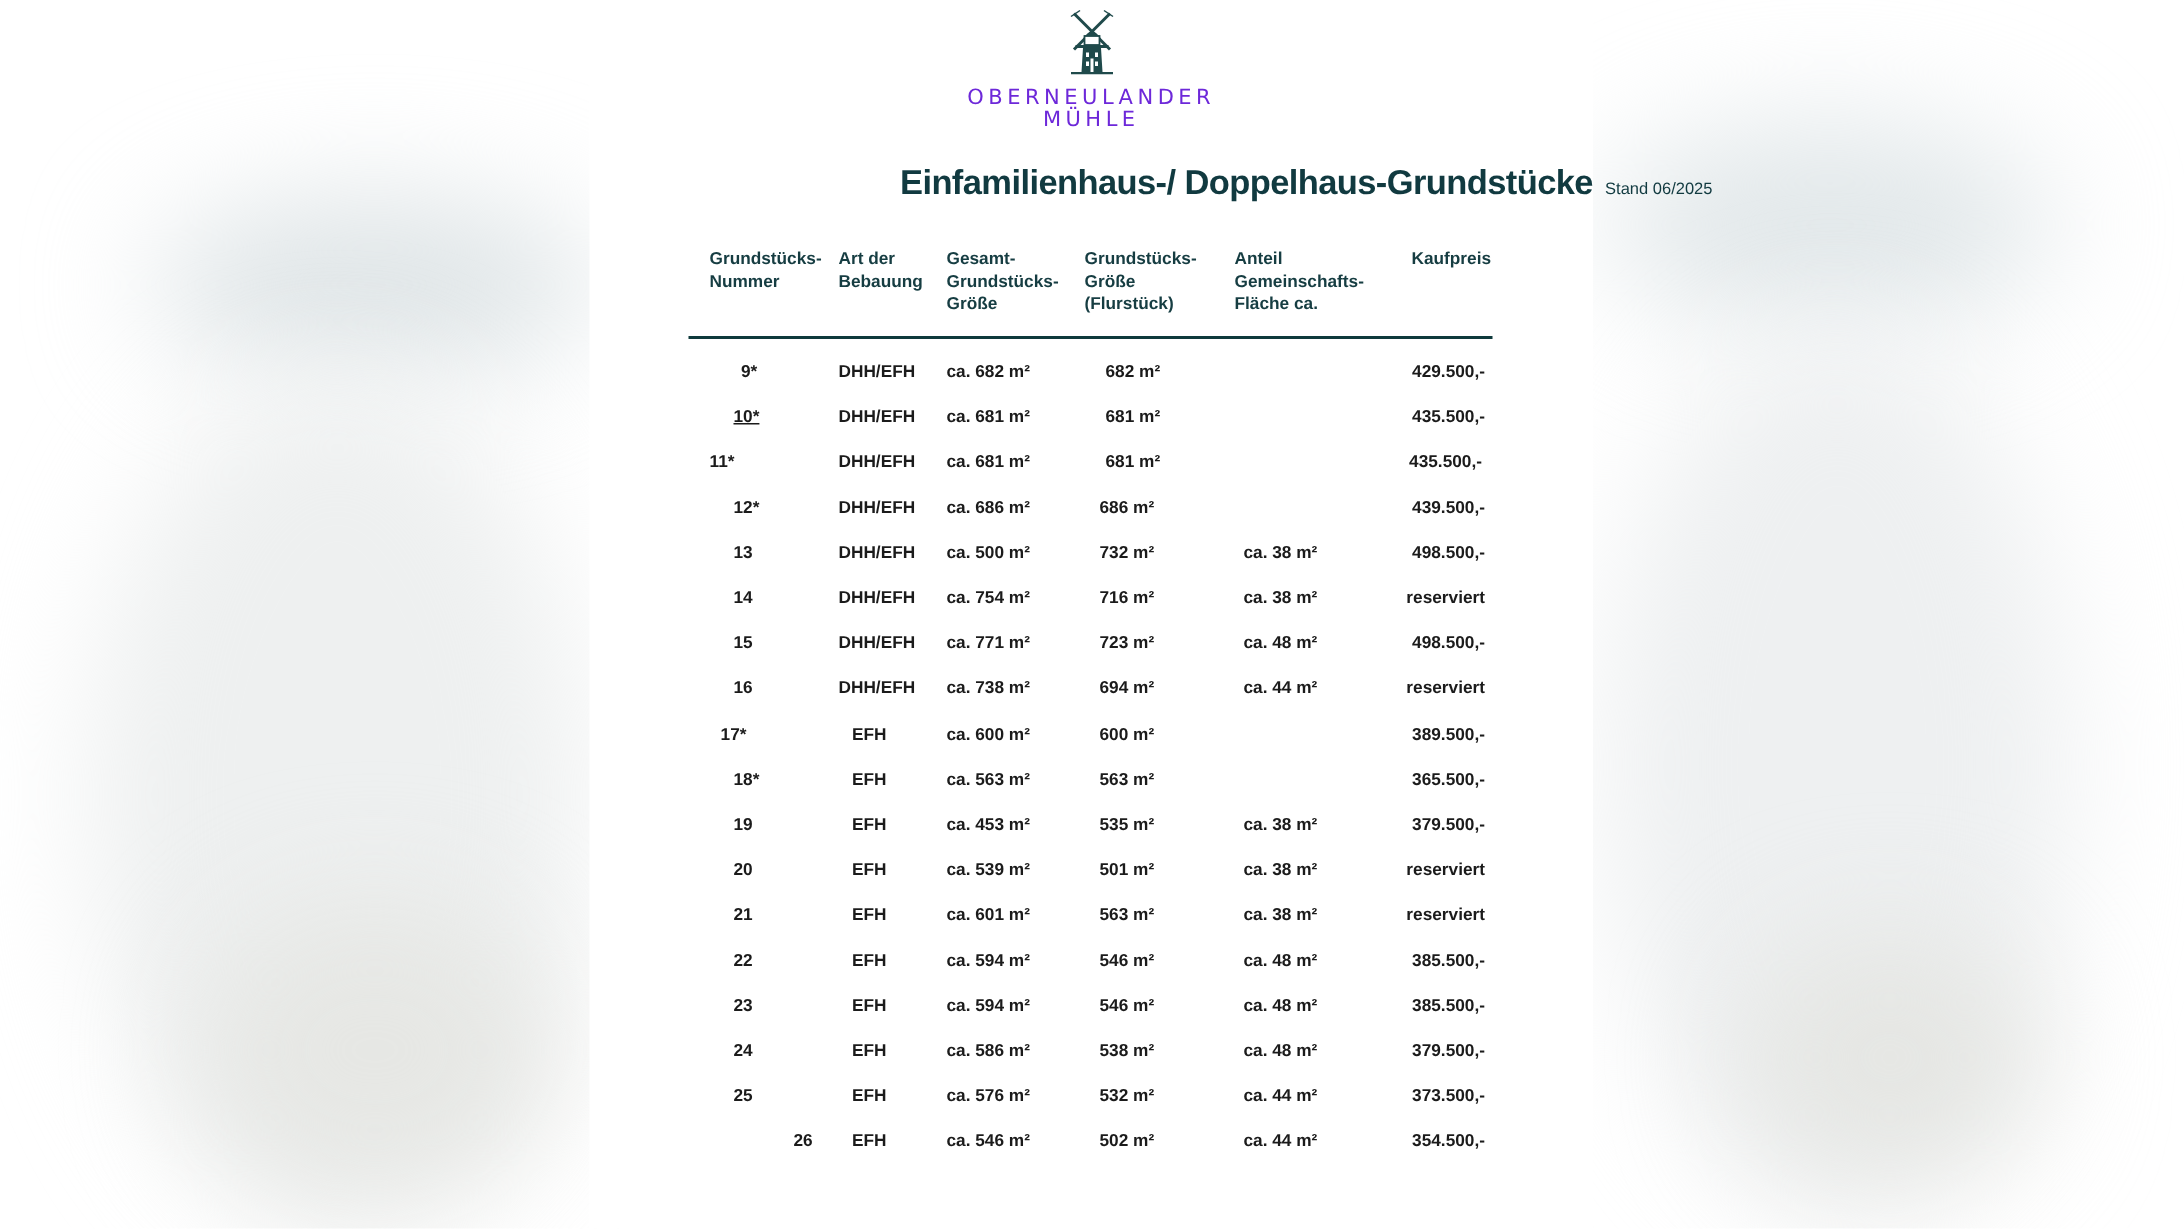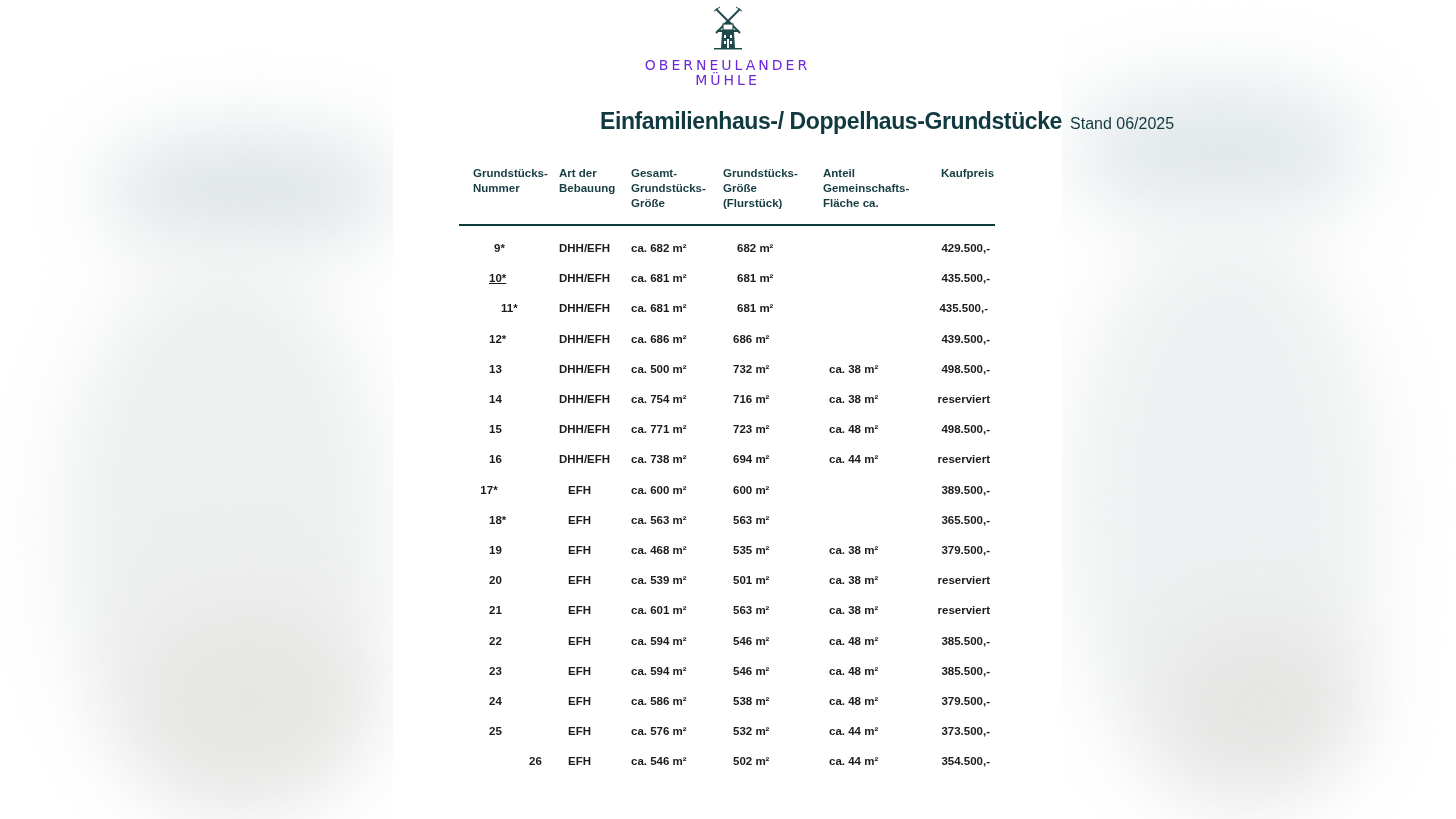--- a/index.html
+++ b/index.html
@@ -26,21 +26,21 @@
     text-align:center;
   }
   .title {
     position:absolute; left:207px; top:108px;
     color:#113a40; white-space:nowrap;
   }
   .title .main {
     font-family:"Liberation Sans", sans-serif; font-weight:bold;
     font-size:23px; letter-spacing:-0.4px;
   }
-  .title .stand { font-family:"Liberation Sans", sans-serif; font-size:16px; margin-left:3px; }
+  .title .stand { font-family:"Liberation Sans", sans-serif; font-size:11px; margin-left:3px; }
   .thead {
     position:absolute; top:166px; left:0; width:669px; height:48px;
     font-family:"Liberation Sans", sans-serif; font-weight:bold; font-size:11.5px;
     color:#163d42; line-height:15px;
   }
   .thead .h { position:absolute; top:0; white-space:pre-line; }
   .rule {
     position:absolute; left:66px; top:224px; width:536px; height:2px;
     background:#0f3a3c;
   }
@@ -131,21 +131,21 @@
       </div>
       <div class="row" style="top: 272px;">
         <span class="c-nr" style="left: 96px; text-decoration: underline;">10*</span>
         <span class="c-art" style="left: 166px;">DHH/EFH</span>
         <span class="c-ges">ca. 681 m²</span>
         <span class="c-flur" style="left: 344px;">681 m²</span>
         <span class="c-ant" style="left: 436px;"></span>
         <span class="c-kauf">435.500,-</span>
       </div>
       <div class="row" style="top: 302px;">
-        <span class="c-nr" style="left: 108px;">11*</span>
+        <span class="c-nr" style="left: 80px;">11*</span>
         <span class="c-art" style="left: 166px;">DHH/EFH</span>
         <span class="c-ges">ca. 681 m²</span>
         <span class="c-flur" style="left: 344px;">681 m²</span>
         <span class="c-ant" style="left: 436px;"></span>
         <span class="c-kauf" style="right: 74px;">435.500,-</span>
       </div>
       <div class="row" style="top: 333px;">
         <span class="c-nr" style="left: 96px;">12*</span>
         <span class="c-art" style="left: 166px;">DHH/EFH</span>
         <span class="c-ges">ca. 686 m²</span>
@@ -197,21 +197,21 @@
         <span class="c-nr" style="left: 96px;">18*</span>
         <span class="c-art" style="left: 175px;">EFH</span>
         <span class="c-ges">ca. 563 m²</span>
         <span class="c-flur">563 m²</span>
         <span class="c-ant" style="left: 436px;"></span>
         <span class="c-kauf">365.500,-</span>
       </div>
       <div class="row" style="top: 544px;">
         <span class="c-nr" style="left: 96px;">19</span>
         <span class="c-art" style="left: 175px;">EFH</span>
-        <span class="c-ges">ca. 468 m²</span>
+        <span class="c-ges">ca. 453 m²</span>
         <span class="c-flur">535 m²</span>
         <span class="c-ant" style="left: 436px;">ca. 38 m²</span>
         <span class="c-kauf">379.500,-</span>
       </div>
       <div class="row" style="top: 574px;">
         <span class="c-nr" style="left: 96px;">20</span>
         <span class="c-art" style="left: 175px;">EFH</span>
         <span class="c-ges">ca. 539 m²</span>
         <span class="c-flur">501 m²</span>
         <span class="c-ant" style="left: 436px;">ca. 38 m²</span>

